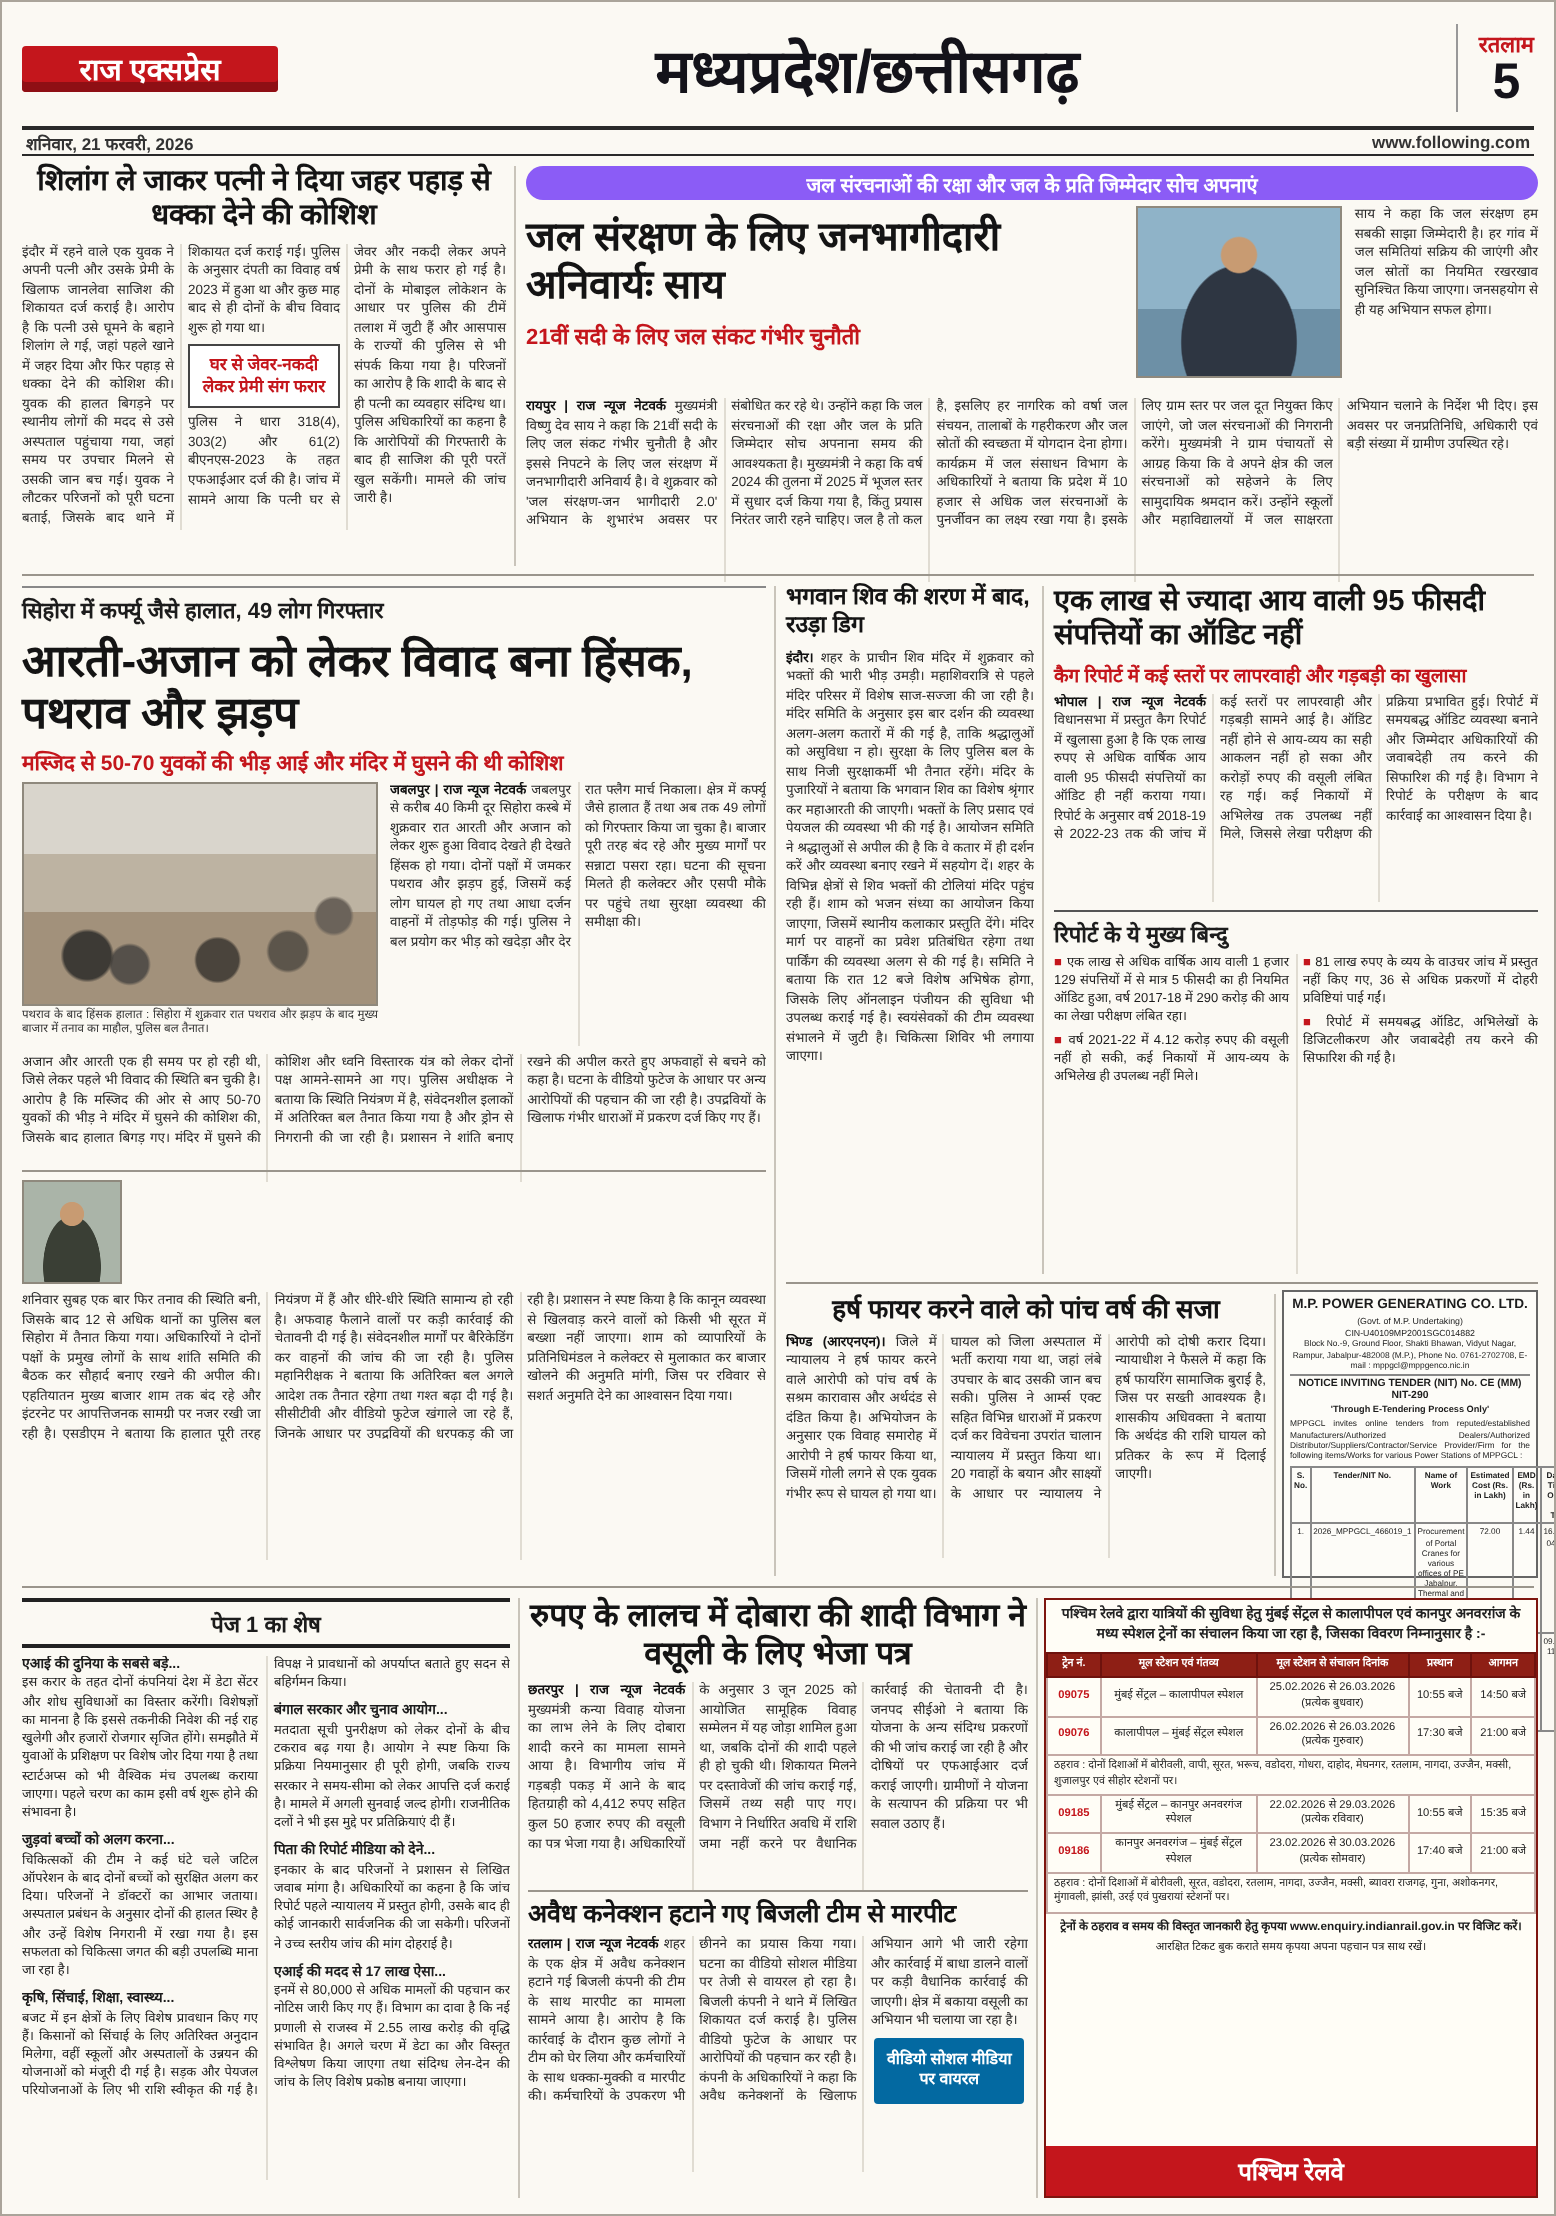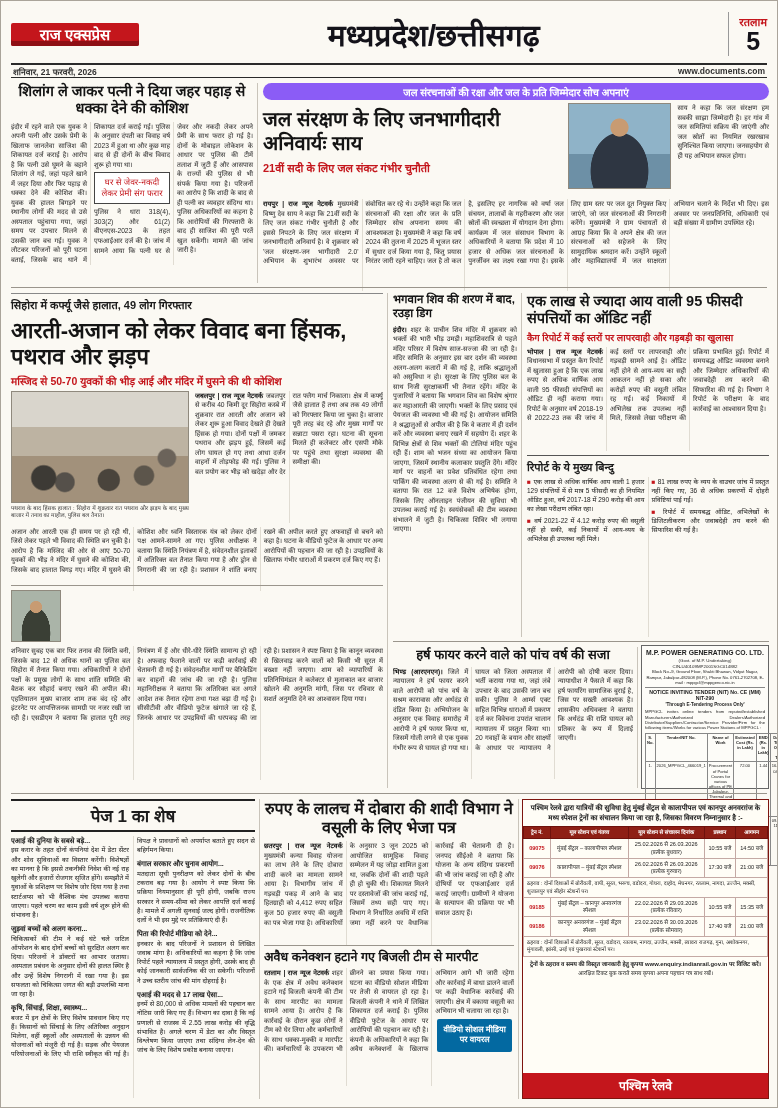--- a/index.html
+++ b/index.html
@@ -41,21 +41,21 @@
     linear-gradient(180deg,#8fb3c8 0 60%,#6d90a6 60% 100%);}
   .photo-small{background:
     radial-gradient(circle at 50% 32%, #c89b72 0 14%, transparent 15%),
     radial-gradient(ellipse at 50% 85%, #3a3f35 0 42%, transparent 43%),
     linear-gradient(180deg,#aab4a8 0 100%);}
   .caption{font-size:5.8px;line-height:1.3;color:#333;margin-top:2px;text-align:justify;}
 
   
   .art-shillong{position:absolute;top:82px;left:10px;width:242px;height:200px;}
   .art-shillong h2{font-size:14.5px;text-align:center;margin-bottom:4px;}
-  .inset{border:1.5px solid #444;padding:4px 3px;margin:3px 0;text-align:center;font-weight:normal;color:#c4161c;font-size:8.5px;line-height:1.3;break-inside:avoid;background:#fff;}
+  .inset{border:1.5px solid #444;padding:4px 3px;margin:3px 0;text-align:center;font-weight:bold;color:#c4161c;font-size:8.5px;line-height:1.3;break-inside:avoid;background:#fff;}
 
   
   .art-jal{position:absolute;top:82px;left:262px;width:506px;height:200px;}
   .banner{height:17px;background:#8b5cf6;color:#fff;font-size:10px;font-weight:bold;display:flex;align-items:center;justify-content:center;border-radius:9px;margin-bottom:3px;}
   .jal-top{display:flex;gap:6px;height:92px;}
   .jal-headwrap{width:300px;}
   .jal-headwrap h2{font-size:20px;margin:4px 0 5px;}
   .jal-sub{font-size:11px;font-weight:bold;}
   .jal-photo{width:104px;height:86px;}
   .jal-side{width:92px;}
@@ -108,21 +108,21 @@
   .mp-mode{text-align:center;font-weight:bold;font-size:4.6px;}
   .mp-intro{font-size:4.2px;text-align:justify;margin:1px 0;}
   .mp-table{border-collapse:collapse;width:100%;font-size:4.1px;margin:1px 0;}
   .mp-table th,.mp-table td{border:0.5px solid #888;padding:1px;text-align:center;vertical-align:top;line-height:1.25;}
   .mp-footer{font-size:4.1px;text-align:justify;}
   .mp-bottom{display:flex;justify-content:space-between;font-weight:bold;font-size:4.4px;margin-top:auto;}
   .mp-madhyam{font-size:4.2px;}
 
   
   .sec-page1{position:absolute;top:798px;left:10px;width:244px;height:300px;}
-  .p1-head{font-size:17px;font-weight:bold;text-align:center;border-top:2px solid #222;border-bottom:2px solid #222;padding:3px 0;margin-bottom:4px;}
+  .p1-head{font-size:11px;font-weight:bold;text-align:center;border-top:2px solid #222;border-bottom:2px solid #222;padding:3px 0;margin-bottom:4px;}
   .p1-cols{column-count:2;column-gap:8px;column-rule:1px solid #e0dcd2;height:262px;overflow:hidden;}
   .p1-item{margin-bottom:5px;}
   .p1-lead{font-weight:bold;font-size:7px;line-height:1.35;}
   .p1-body{font-size:6.5px;line-height:1.42;text-align:justify;}
 
   
   .art-remarriage{position:absolute;top:798px;left:263px;width:250px;height:142px;}
   .art-remarriage h3{font-size:16px;text-align:center;margin-bottom:4px;}
   .rem-body{height:104px;overflow:hidden;}
 
@@ -152,21 +152,21 @@
   <header class="masthead">
     <div class="logo">राज एक्सप्रेस</div>
     <h1 class="mast-title">मध्यप्रदेश/छत्तीसगढ़</h1>
     <div class="mast-right">
       <span class="mast-ed">रतलाम</span>
       <span class="mast-page">5</span>
     </div>
   </header>
   <div class="datebar">
     <span>शनिवार, 21 फरवरी, 2026</span>
-    <span>www.documents.com</span>
+    <span>www.following.com</span>
   </div>
 
   <section class="art-shillong">
     <h2 class="headline">शिलांग ले जाकर पत्नी ने दिया जहर पहाड़ से धक्का देने की कोशिश</h2>
     <div class="body-txt cols-3">
       <span>इंदौर में रहने वाले एक युवक ने अपनी पत्नी और उसके प्रेमी के खिलाफ जानलेवा साजिश की शिकायत दर्ज कराई है। आरोप है कि पत्नी उसे घूमने के बहाने शिलांग ले गई, जहां पहले खाने में जहर दिया और फिर पहाड़ से धक्का देने की कोशिश की। युवक की हालत बिगड़ने पर स्थानीय लोगों की मदद से उसे अस्पताल पहुंचाया गया, जहां समय पर उपचार मिलने से उसकी जान बच गई। युवक ने लौटकर परिजनों को पूरी घटना बताई, जिसके बाद थाने में शिकायत दर्ज कराई गई। पुलिस के अनुसार दंपती का विवाह वर्ष 2023 में हुआ था और कुछ माह बाद से ही दोनों के बीच विवाद शुरू हो गया था।</span>
       <div class="inset">घर से जेवर-नकदी लेकर प्रेमी संग फरार</div>
       <span>पुलिस ने धारा 318(4), 303(2) और 61(2) बीएनएस-2023 के तहत एफआईआर दर्ज की है। जांच में सामने आया कि पत्नी घर से जेवर और नकदी लेकर अपने प्रेमी के साथ फरार हो गई है। दोनों के मोबाइल लोकेशन के आधार पर पुलिस की टीमें तलाश में जुटी हैं और आसपास के राज्यों की पुलिस से भी संपर्क किया गया है। परिजनों का आरोप है कि शादी के बाद से ही पत्नी का व्यवहार संदिग्ध था। पुलिस अधिकारियों का कहना है कि आरोपियों की गिरफ्तारी के बाद ही साजिश की पूरी परतें खुल सकेंगी। मामले की जांच जारी है।</span>
     </div>
   </section>

